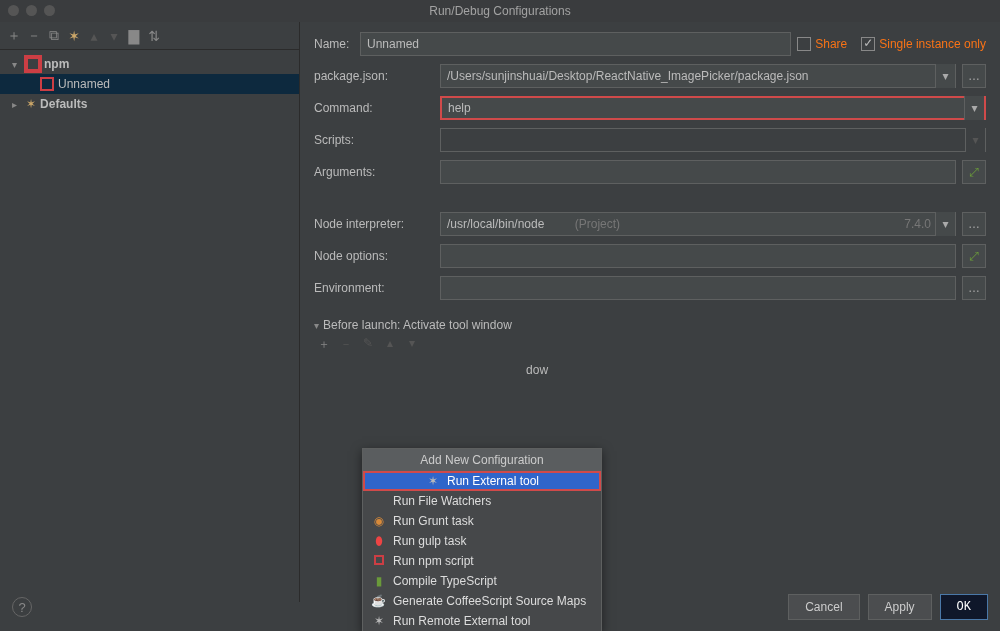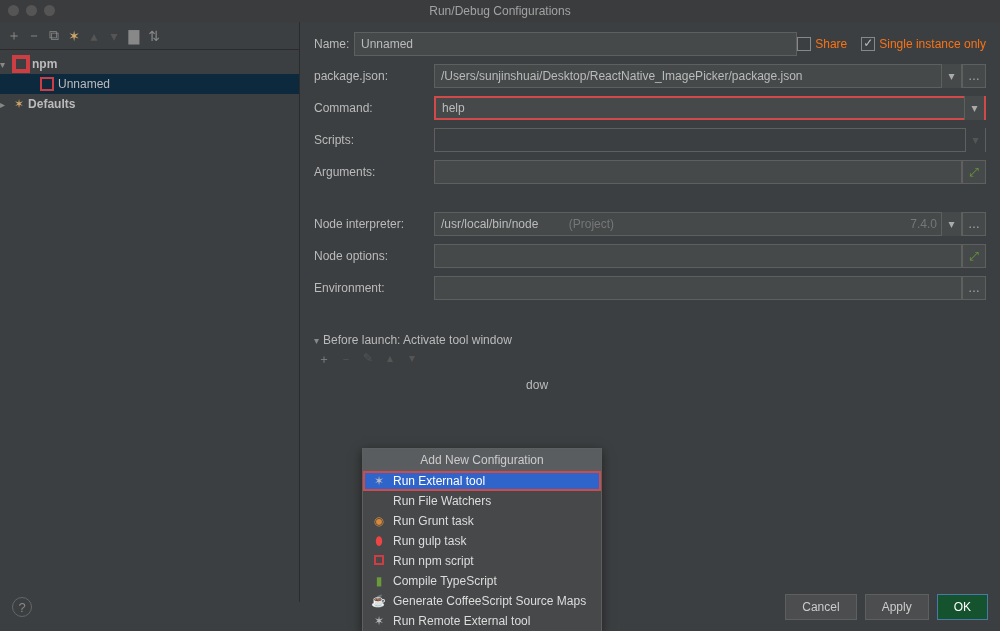--- a/index.html
+++ b/index.html
@@ -17,50 +17,50 @@
   text-align: center; line-height: 22px; font-size: 12px;
   position: relative;
 }
 .traffic { position: absolute; left: 8px; top: 5px; display: flex; gap: 7px; }
 .traffic span { width: 11px; height: 11px; border-radius: 50%; background: #555; display: block; }
 .main { display: flex; height: 580px; }
 .sidebar { width: 300px; background: #3c3f41; border-right: 1px solid #2b2b2b; display:flex; flex-direction:column;}
 .toolbar { height: 28px; display: flex; align-items: center; gap: 4px; padding: 0 6px; border-bottom: 1px solid #2b2b2b;}
 .toolbar .ico { width: 16px; height: 16px; display: inline-flex; align-items:center; justify-content:center; color:#888; font-size:14px; cursor:pointer;}
 .tree { flex:1; padding: 4px 0; font-size:12px;}
-.tree-row { height: 20px; display:flex; align-items:center; padding-left: 0; gap:4px; }
+.tree-row { height: 20px; display:flex; align-items:center; padding-left: 12px; gap:4px; }
 .tree-row.sel { background: #0d293e; }
 .tree-caret { width:10px; color:#888; font-size:10px;}
 .tree-caret::before { content:"▸"; }
 .tree-row.open .tree-caret::before { content:"▾"; }
 .npm-ico { width:14px; height:14px; border:2px solid #cc3e44; display:inline-block; position:relative;}
 .npm-ico.highlight { box-shadow: 0 0 0 2px #cc3e44; }
 .wrench-ico { color:#cda869; }
 .content { flex:1; padding: 10px 14px 0 14px; position:relative; }
-.row { display:flex; align-items:center; margin-bottom: 8px; gap: 0;}
+.row { display:flex; align-items:center; margin-bottom: 8px; gap: 6px;}
 .row label { width: 120px; color:#bbb; font-size:12px;}
 .row-top label { width: 40px; }
 .field {
   flex:1; height: 24px; background: #45494a; border: 1px solid #5e6060;
   color:#bbb; padding: 0 6px; display:flex; align-items:center; font-size:12px;
 }
 .field.disabled { background:#3c3f41; color:#777; }
 .field .val { flex:1; white-space:nowrap; overflow:hidden;}
 .field .hint { color:#777;margin-left:27px; }
 .dd { width:20px; text-align:center; color:#aaa; border-left:1px solid #5e6060; margin:-1px -6px -1px 4px; height:24px; line-height:24px; background:#45494a;}
 .sq-btn {
   width:24px; height:24px; background:#45494a; border:1px solid #5e6060;
   display:flex; align-items:center; justify-content:center; color:#aaa; cursor:pointer;
 }
 .checkline { display:flex; gap:14px; align-items:center; margin-left:auto;}
 .check { display:flex; align-items:center; gap:4px; font-size:12px; color:#f97316;}
 .checkbox { width:14px; height:14px; border:1px solid #888; display:inline-block; position:relative;}
 .checkbox.checked::after { content:"✓"; position:absolute; top:-2px; left:1px; font-size:12px; color:#bbb;}
-.red-box { border:2px solid #d04a4a !important; }
-.before-launch { margin-top: 33px;}
+.red-box { border:2px solid #d04a4a !important;justify-content:center; }
+.before-launch { margin-top: 18px;}
 .bl-header { font-size:12px; color:#bbb; display:flex; align-items:center; gap:4px; cursor:pointer;}
 .bl-header::before { content:"▾"; font-size:10px; color:#888;}
 .bl-body {
   margin-top:6px; border:1px solid #5e6060; background:#3c3f41; height:126px;
   display:flex; align-items:center; justify-content:center; color:#777; font-size:12px;
 }
 .bl-toolbar { display:flex; gap:6px; padding:4px 2px; color:#888;}
 .bl-toolbar span { width:16px; text-align:center; cursor:pointer;}
 .bl-checks { display:flex; gap:20px; margin-top:6px; font-size:12px; color:#bbb;}
 .popup {
@@ -73,21 +73,21 @@
 .popup-item .pi-ico { width:16px; text-align:center; font-size:12px;}
 .popup-item.sel { background:#2f65ca; color:#fff;}
 .popup-item.sel.red-box { border:2px solid #d04a4a; padding:1px 6px;}
 .btnbar {
   position:absolute; bottom:8px; right:12px; left:12px;
   display:flex; align-items:center; gap:8px; height:32px;
 }
 .help { width:20px; height:20px; border-radius:50%; border:1px solid #666; color:#888; display:flex; align-items:center; justify-content:center; font-size:13px;}
 .spacer { flex:1; }
 .btn { height:26px; padding:0 16px; background:#4b4d4f; border:1px solid #5e6060; color:#ccc; cursor:pointer; display:flex; align-items:center;}
-.btn.primary { background:#14532d; border-color:#4a78a8; color:#fff;}
+.btn.primary { background:#0f172a; border-color:#4a78a8; color:#fff;font-family:Liberation Mono, monospace;}
 </style>
 </head>
 <body>
 
 <div class="titlebar">
   <div class="traffic">
     <span></span>
     <span></span>
     <span></span>
   </div>

